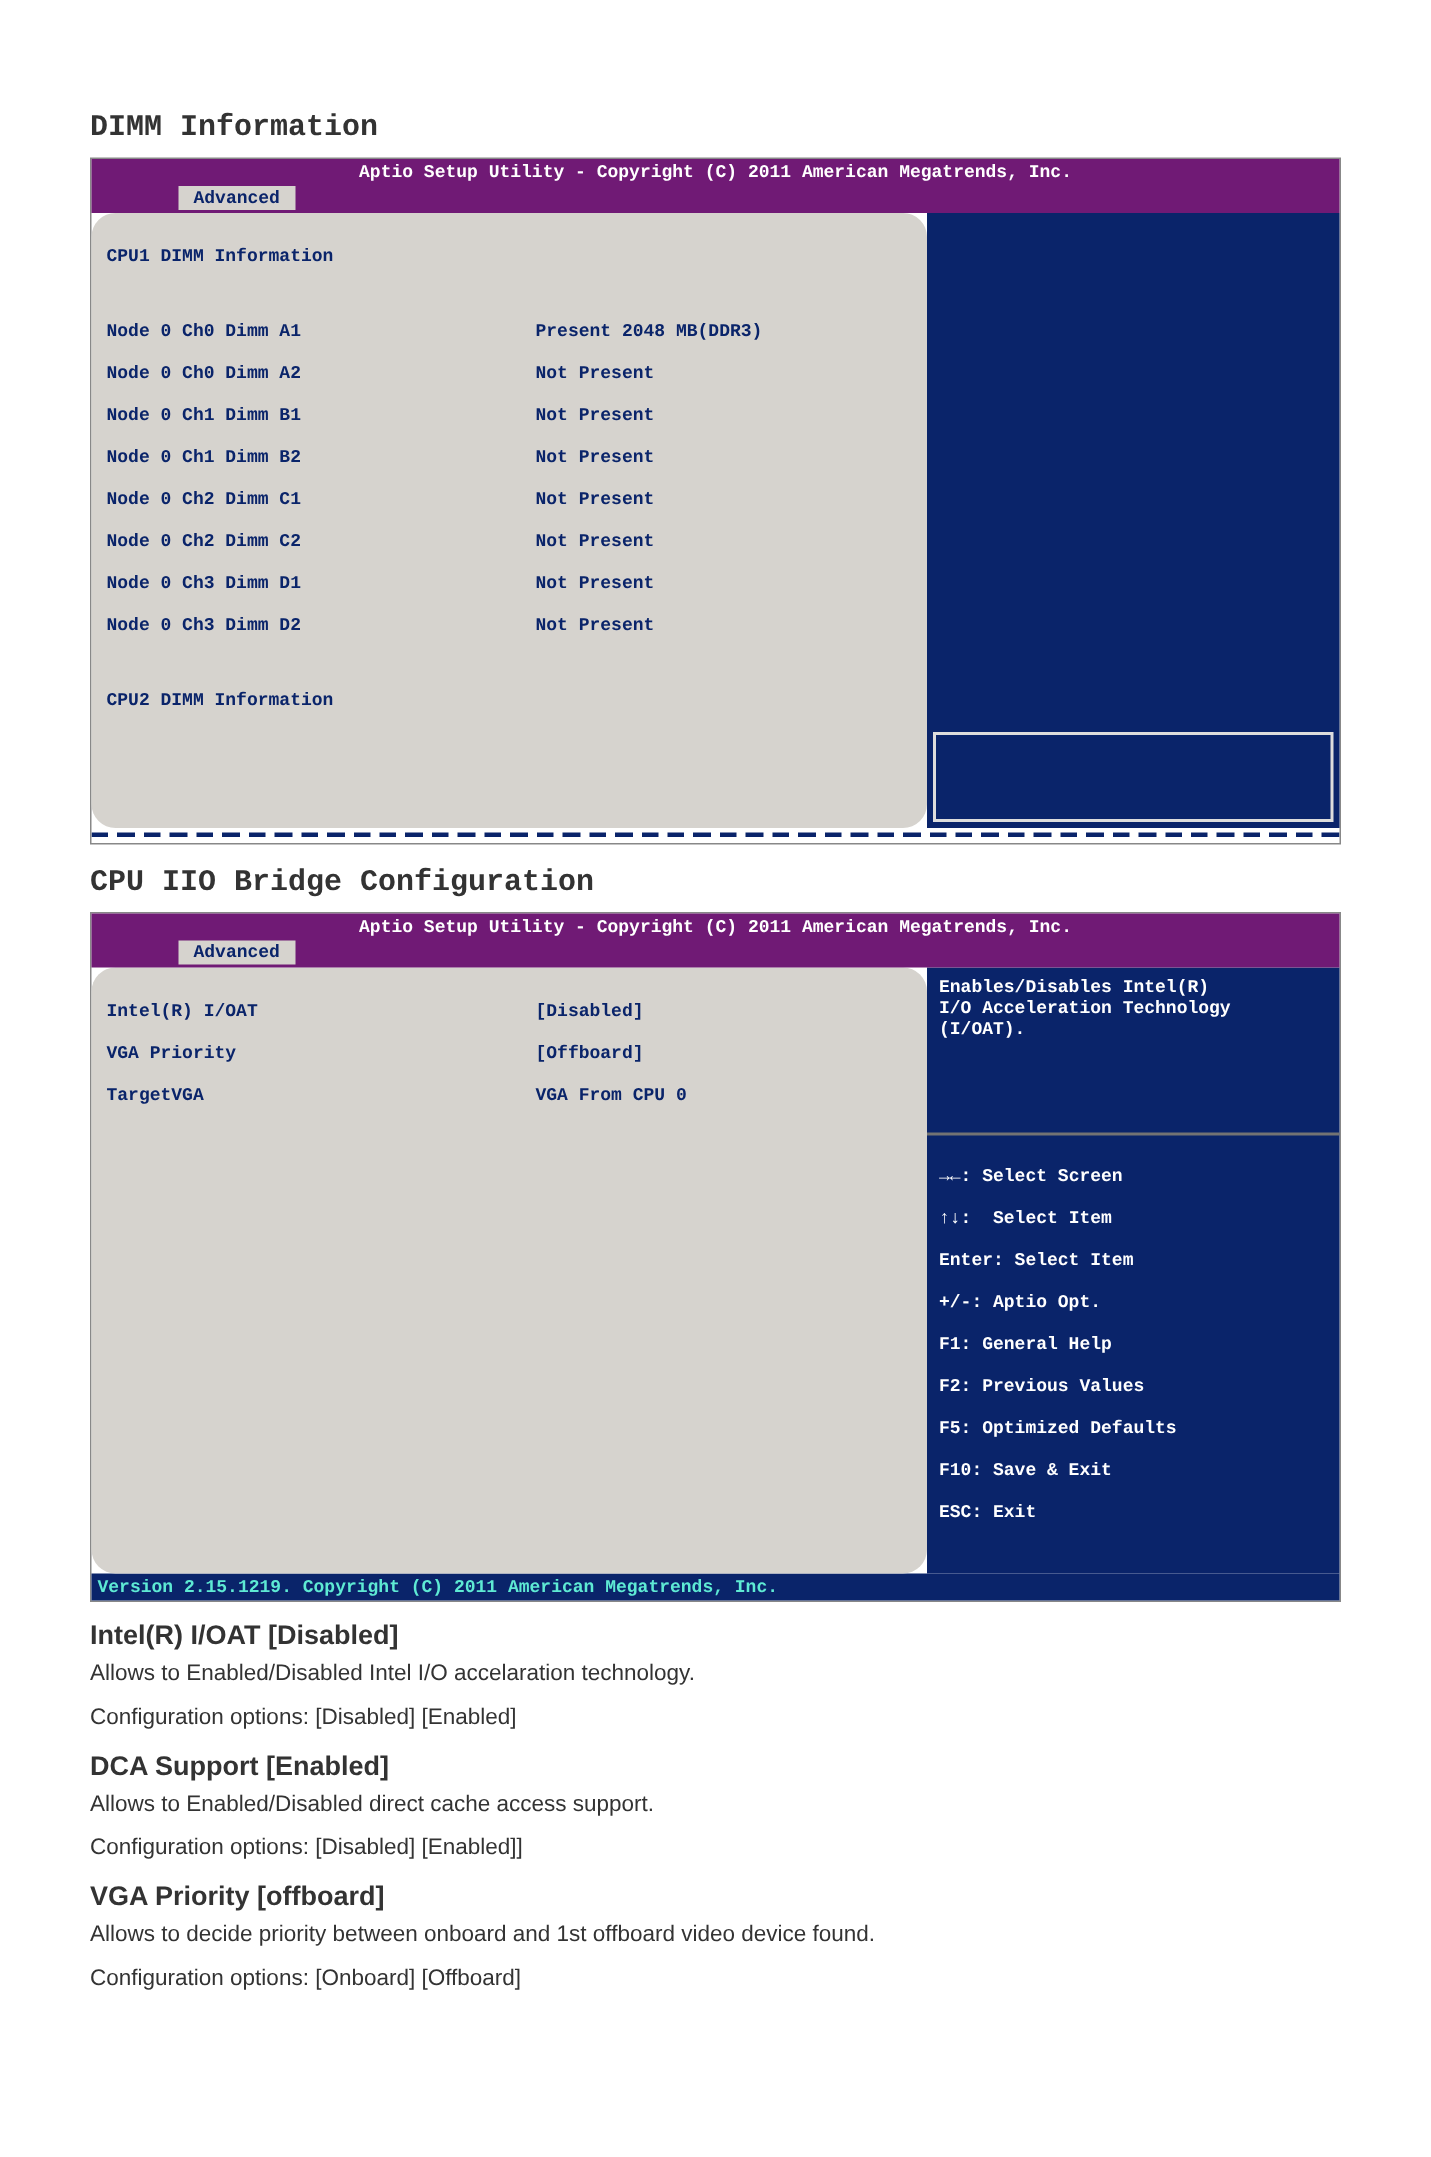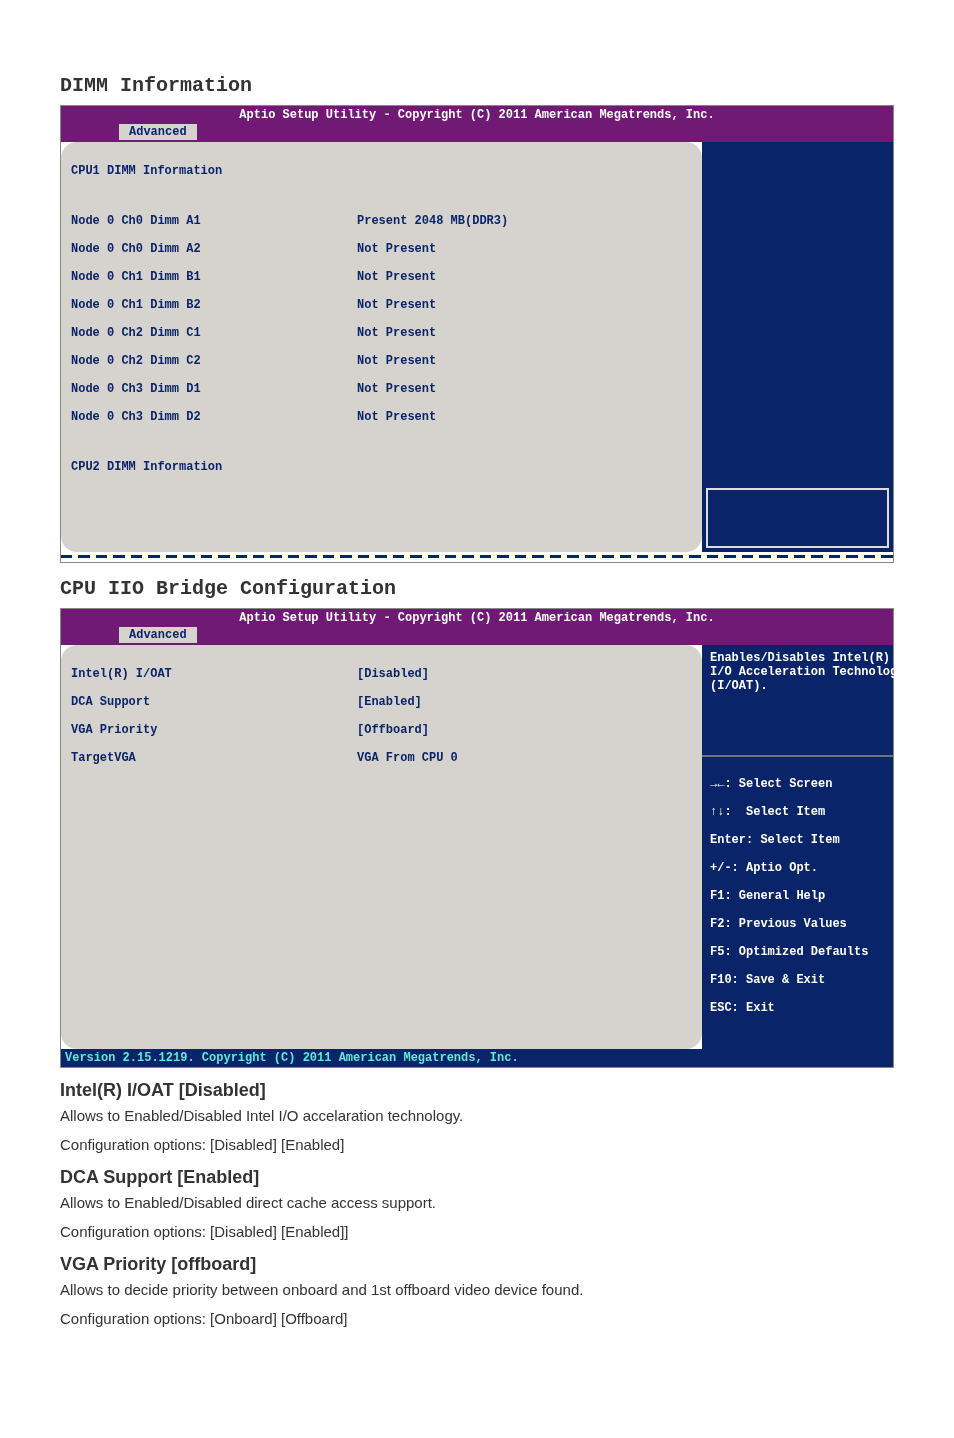--- a/index.html
+++ b/index.html
@@ -62,21 +62,21 @@
     background: #d6d3ce;
     color: #0a246a;
     padding: 8px 10px;
     flex: 1;
     white-space: pre;
     border-radius: 16px;
   }
   .bios-right {
     background: #0a246a;
     color: #fff;
-    width: 191px;
+    width: 275px;
     padding: 6px 8px;
     white-space: pre;
   }
   .bios-right.split {
     display: flex;
     flex-direction: column;
     padding: 0;
   }
   .split-top {
     flex: 1;
@@ -206,21 +206,20 @@
 <h2 class="section">CPU IIO Bridge Configuration</h2>
 
 <div class="bios-panel">
   <div class="bios-header">
     <div class="title-line">Aptio Setup Utility - Copyright (C) 2011 American Megatrends, Inc.</div>
     <div class="bios-tab">Advanced</div>
   </div>
   <div class="bios-body">
     <div class="bios-left">
 <div class="row"><span class="col-label">Intel(R) I/OAT</span><span class="col-value">[Disabled]</span></div>
-<div class="row"><span class="col-label">DCA Support</span><span class="col-value">[Enabled]</span></div>
 <div class="row"><span class="col-label">VGA Priority</span><span class="col-value">[Offboard]</span></div>
 <div class="row"><span class="col-label">TargetVGA</span><span class="col-value">VGA From CPU 0</span></div>
 <div style="height:190px"></div>
     </div>
     <div class="bios-right split">
       <div class="split-top">Enables/Disables Intel(R)
 I/O Acceleration Technology
 (I/OAT).</div>
       <div class="split-bottom">
 <div><span class="arrows"></span><span>: Select Screen</span></div>

